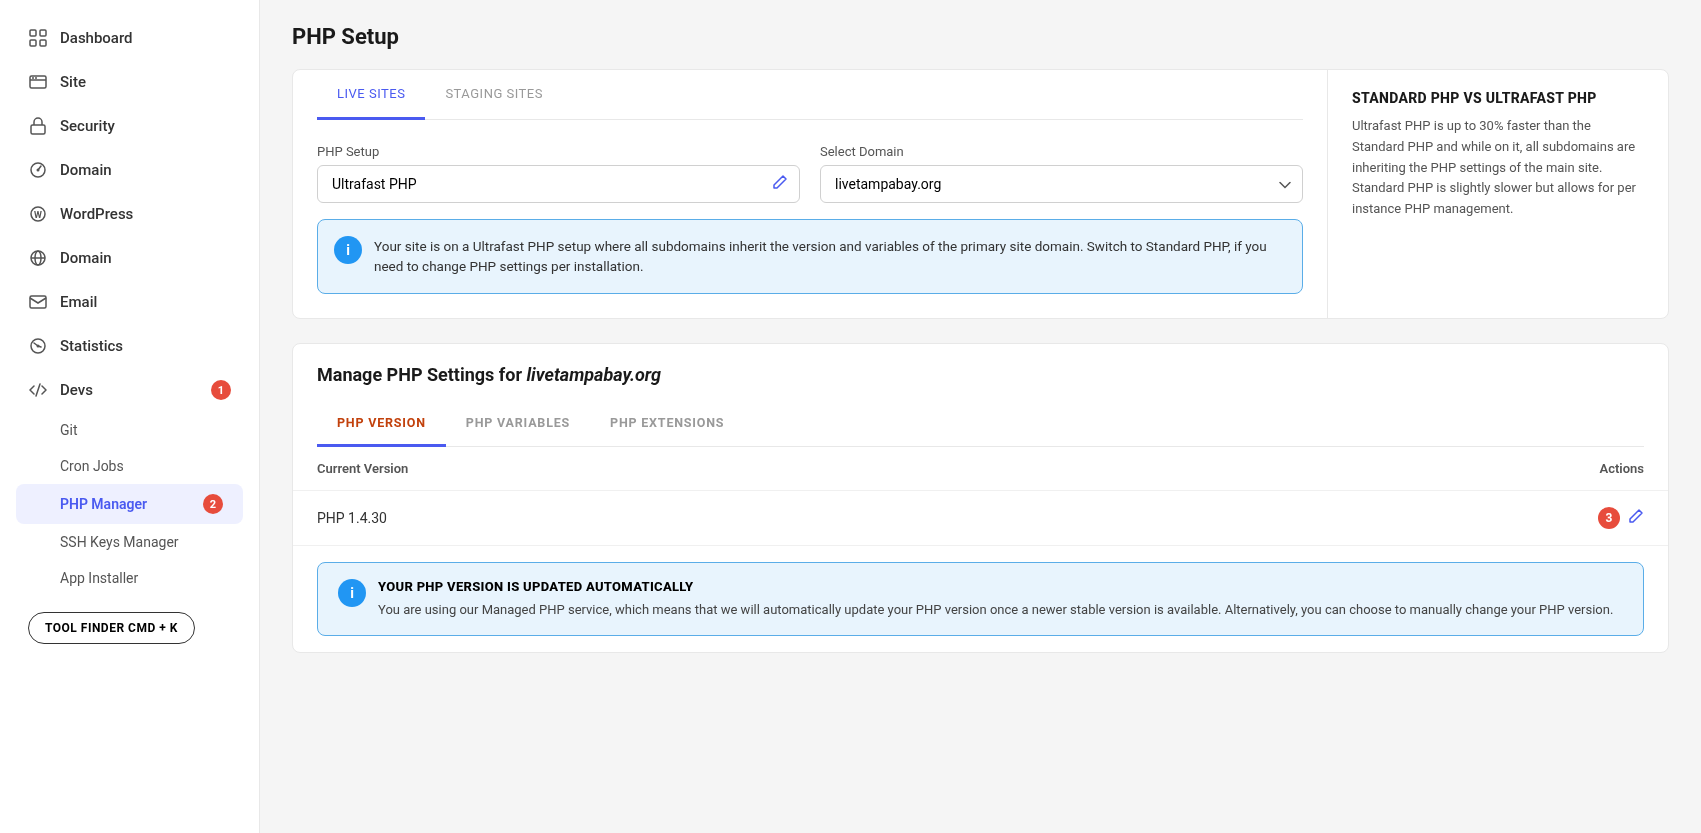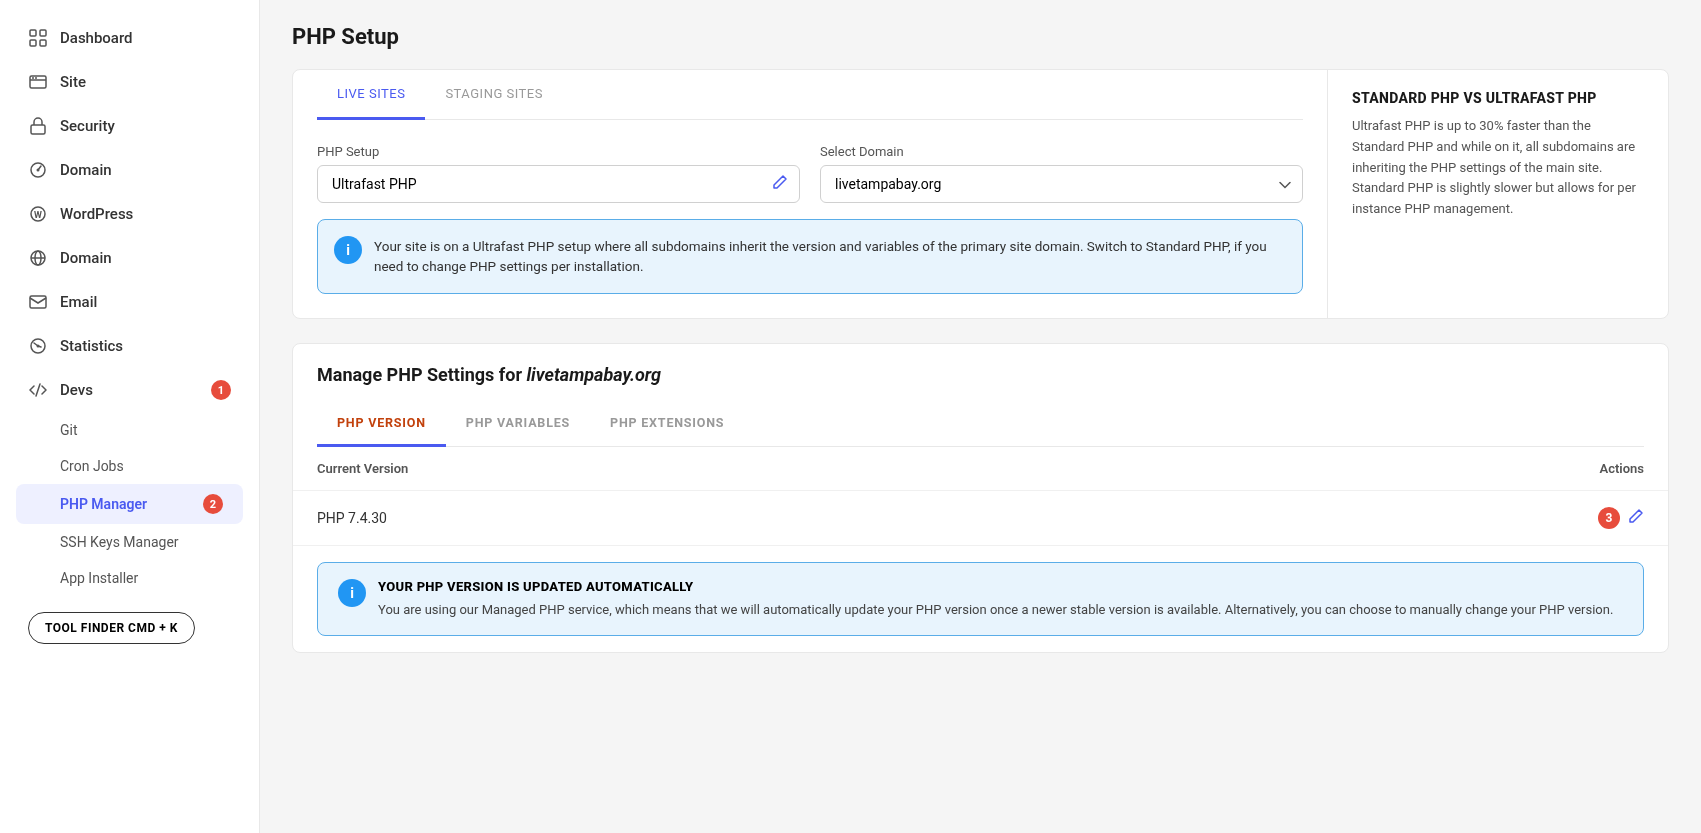--- a/index.html
+++ b/index.html
@@ -495,21 +495,21 @@
         <div class="manage-tab">PHP EXTENSIONS</div>
       </div>
     </div>
 
     <div class="table-header">
       <span>Current Version</span>
       <span>Actions</span>
     </div>
 
     <div class="table-row">
-      <span class="version-text">PHP 7.4.30</span>
+      <span class="version-text">PHP 1.4.30</span>
       <div class="actions-right">
         <span class="red-badge">3</span>
         <span class="edit-pen">
           <svg width="16" height="16" viewBox="0 0 16 16" fill="none">
             <path d="M11 2l3 3L5 14H2v-3L11 2z" stroke="#4a5af0" stroke-width="1.5" stroke-linejoin="round"></path>
           </svg>
         </span>
       </div>
     </div>
 

